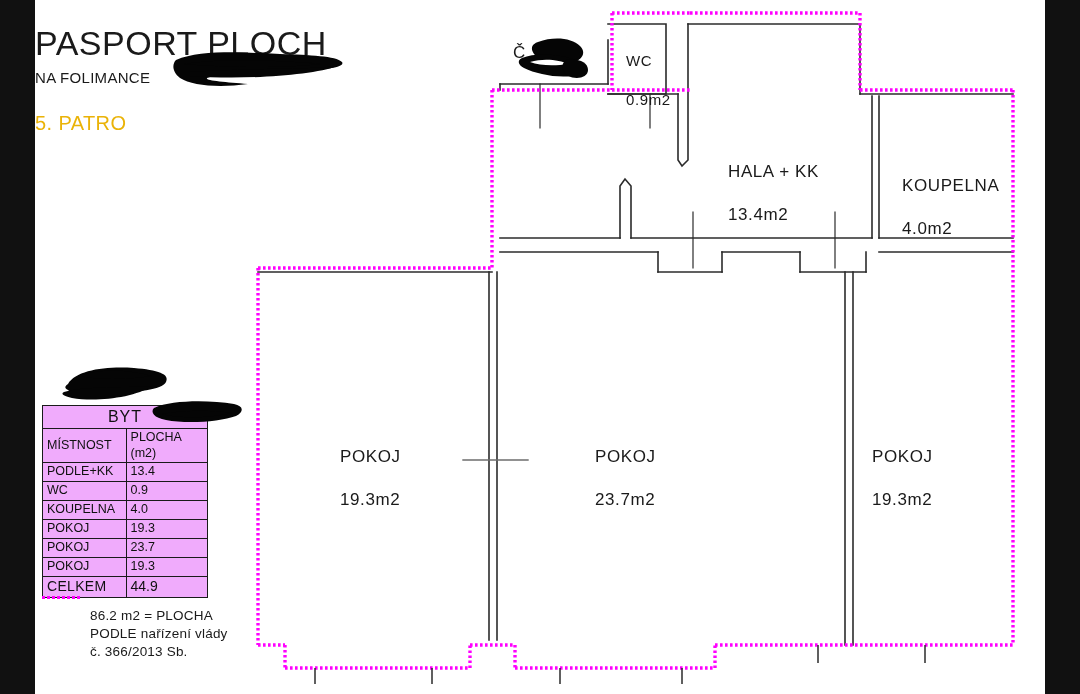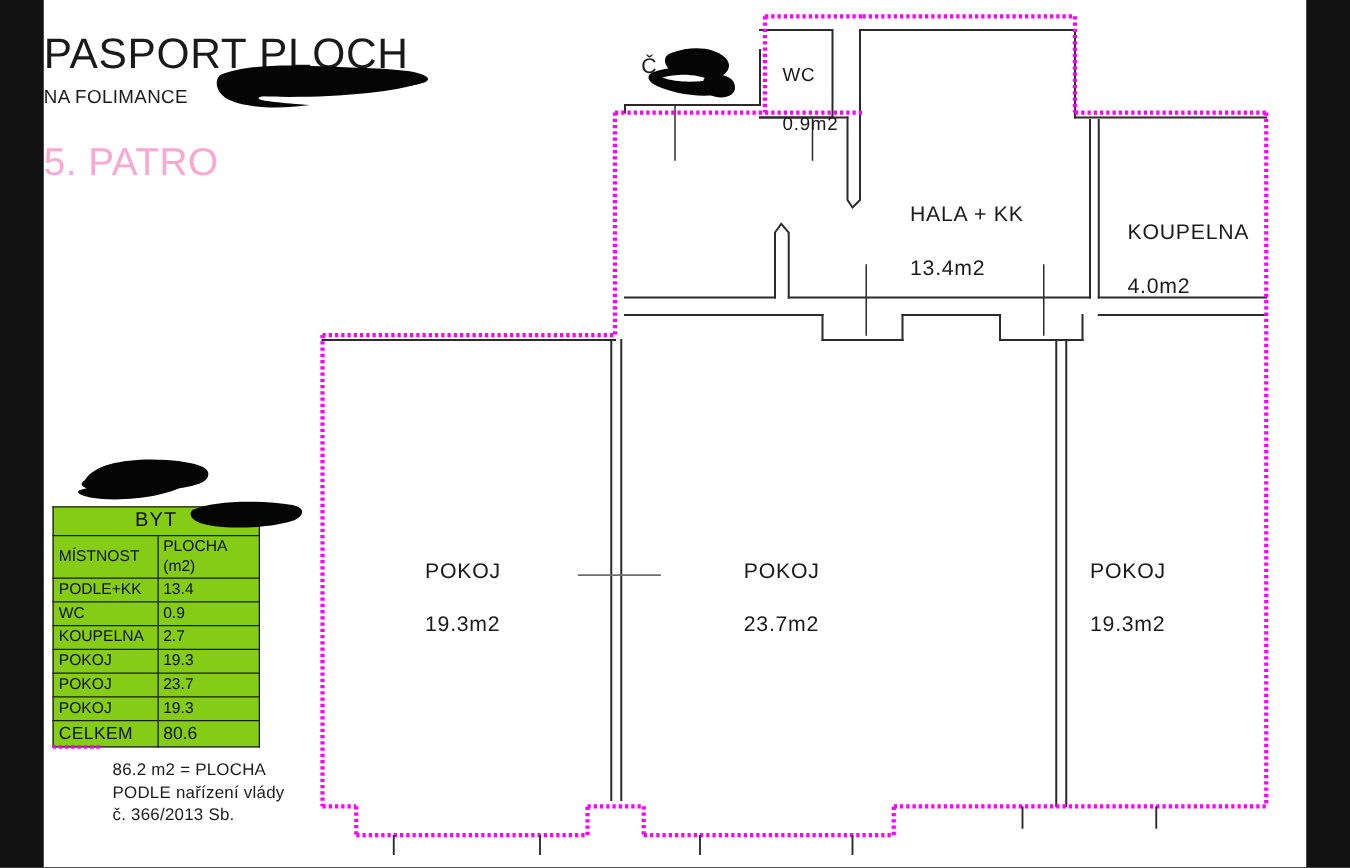--- a/index.html
+++ b/index.html
@@ -40,39 +40,39 @@
   }
   #doc-subtitle {
     margin-top: 9px;
     font-size: 15px;
     letter-spacing: 0.3px;
     color: #1a1a1a;
     white-space: nowrap;
   }
   #doc-floor {
     margin-top: 26px;
-    font-size: 31px;
+    font-size: 20px;
     letter-spacing: 0.4px;
-    color: #f9a8d4;
+    color: #eab308;
     white-space: nowrap;
   }
 
   
   .redaction { position: absolute; }
   .redaction svg { display: block; }
 
   
   #area-table {
     position: absolute;
     left: 42px;
     top: 405px;
     width: 166px;
     border: 1.6px solid #1a1a1a;
     border-collapse: collapse;
-    background: #84cc16;
+    background: #f0abfc;
     font-size: 12.5px;
     color: #101010;
   }
   #area-table td, #area-table th {
     border: 1px solid #1a1a1a;
     padding: 1px 4px;
     height: 16px;
     font-weight: normal;
     line-height: 1.25;
   }
@@ -296,37 +296,37 @@
     <tr>
       <td class="col-room">PODLE+KK</td>
       <td class="col-area">13.4</td>
     </tr>
     <tr>
       <td class="col-room">WC</td>
       <td class="col-area">0.9</td>
     </tr>
     <tr>
       <td class="col-room">KOUPELNA</td>
-      <td class="col-area">2.7</td>
+      <td class="col-area">4.0</td>
     </tr>
     <tr>
       <td class="col-room">POKOJ</td>
       <td class="col-area">19.3</td>
     </tr>
     <tr>
       <td class="col-room">POKOJ</td>
       <td class="col-area">23.7</td>
     </tr>
     <tr>
       <td class="col-room">POKOJ</td>
       <td class="col-area">19.3</td>
     </tr>
     <tr class="total">
       <td class="col-room">CELKEM</td>
-      <td class="col-area">80.6</td>
+      <td class="col-area">44.9</td>
     </tr>
   </tbody>
     </table>
 
   <div class="redaction" style="left:60px; top:362px;">
     <svg width="116" height="48" viewBox="0 0 116 48">
       <path d="M8 22 C 16 8, 46 4, 74 6 C 98 8, 110 12, 106 20
                C 102 28, 76 30, 52 31 C 30 32, 12 32, 8 28
                C 4 26, 5 24, 8 22 Z" fill="#050505"></path>
       <path d="M4 30 C 24 24, 62 26, 92 24 C 74 36, 36 40, 12 36

